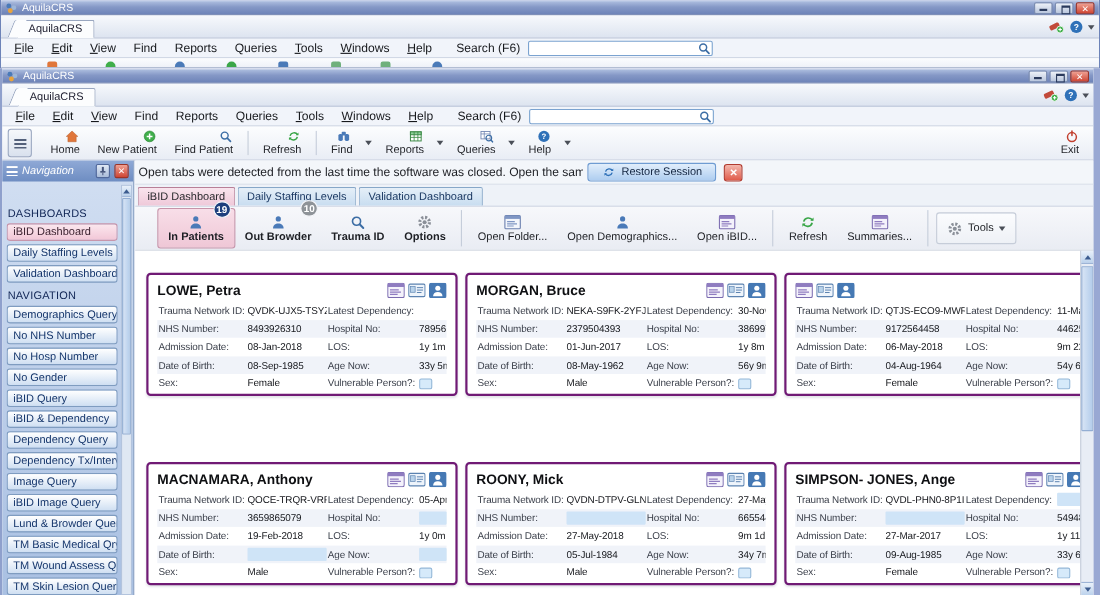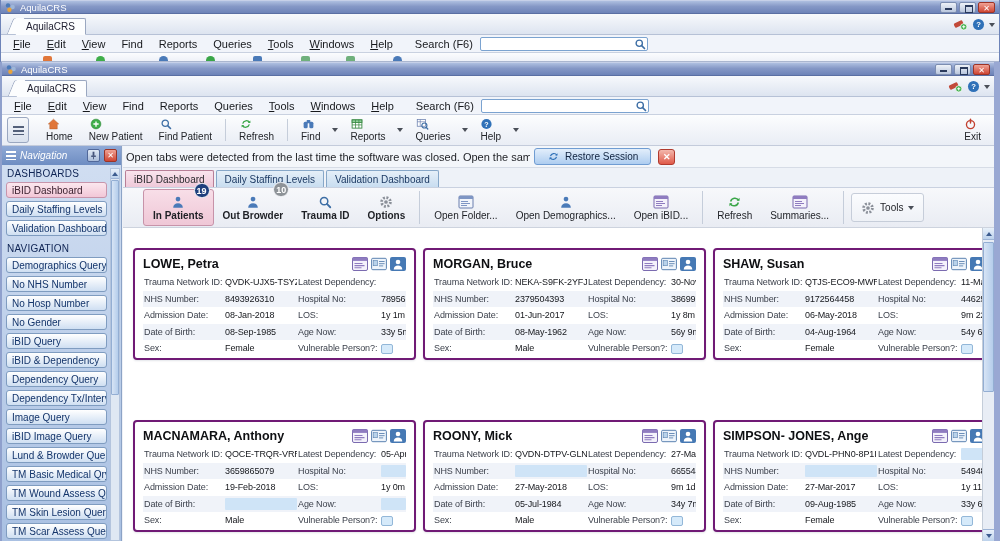--- a/index.html
+++ b/index.html
@@ -46,38 +46,38 @@
   
   #inner{position:absolute;left:0;top:62px;width:1000px;height:479px;
     border-left:2px solid #8fa0cc;border-right:6px solid #99a8d3;background:#eef1f7;overflow:hidden}
 
   .toolbar{height:31px;background:linear-gradient(#fcfdfe,#e9edf5);border-bottom:1px solid #c3cbdb;
     display:flex;align-items:stretch;padding:2px 5px}
   .burger{width:22px;margin-right:9px;border:1px solid #9aa7c0;border-radius:3px;
     background:linear-gradient(#f6f8fb,#d9e1ee);display:flex;align-items:center;justify-content:center}
   .burger-lines{width:11px;height:9px;background:repeating-linear-gradient(to bottom,#53607a 0 2px,transparent 2px 4px)}
   .burger-lines.w{background:repeating-linear-gradient(to bottom,#fff 0 2px,transparent 2px 4px);width:10px;height:9px}
-  .tbtn{display:flex;flex-direction:column;align-items:flex-start;justify-content:center;gap:1px;
+  .tbtn{display:flex;flex-direction:column;align-items:flex-end;justify-content:center;gap:1px;
     padding:1px 8px;font-size:10px;color:#23252a;white-space:nowrap;cursor:default}
   .tbtn svg{height:13px}
   .tsep{width:1px;background:#c5cdda;margin:2px 5px}
   .dropzone{display:flex;align-items:center;padding:0 4px}
   .spacer{flex:1}
 
   
   .sidebar{position:absolute;left:0;top:84px;bottom:0;width:120px;
     background:linear-gradient(180deg,#d2dff2,#a9c0e2);border-right:1px solid #8ca3c6}
   .sidebar-head{height:19px;background:linear-gradient(#8fa9d6,#6e8dc2);color:#fff;
     display:flex;align-items:center;gap:4px;padding:0 4px;font-size:10px}
   .sidebar-head .sh-title{flex:1;font-style:italic}
   .shbtn{width:13px;height:13px;border:1px solid #51689a;border-radius:2px;background:linear-gradient(#dfe8f5,#aabcd9);display:flex;align-items:center;justify-content:center}
   .shbtn.close{background:linear-gradient(#f0a294,#cf4533);border-color:#9c3326}
   .shbtn.close::after{content:"✕";color:#fff;font-size:8px;line-height:1}
   .side-list{position:absolute;left:4px;right:14px;top:22px;bottom:0;overflow:hidden}
-  .section-h{font-size:10px;color:#0f2454;margin:0 0 3px 1px;letter-spacing:.2px}
+  .section-h{font-size:10px;color:#0f2454;margin:21px 0 3px 1px;letter-spacing:.2px}
   .side-item{height:16px;line-height:14px;padding:1px 5px;margin-bottom:3px;border:1px solid #7f9cc0;border-radius:3px;
     background:linear-gradient(#ffffff,#cfdff2);font-size:10px;color:#14356b;white-space:nowrap;overflow:hidden;cursor:default}
   .side-item.active{background:linear-gradient(#fbe7ee,#f2c7d7);border-color:#c795ab;color:#3c2230}
   .vscroll{position:absolute;right:1px;top:22px;bottom:0;width:10px;background:#dfe8f3;border:1px solid #b3c4dd}
   .vscroll .sbtn{position:absolute;left:0;right:0;height:10px;background:linear-gradient(#e9f1fa,#bcd2ec);border-bottom:1px solid #9db4d6;display:flex;align-items:center;justify-content:center}
   .tri-up{width:0;height:0;border-left:3px solid transparent;border-right:3px solid transparent;border-bottom:4px solid #3c5c8f}
   .tri-down{width:0;height:0;border-left:3px solid transparent;border-right:3px solid transparent;border-top:4px solid #3c5c8f}
   .thumb{position:absolute;left:0;right:0;background:linear-gradient(90deg,#d7e4f5,#b4cdeb);border:1px solid #93aed3;border-radius:1px}
 
   .main{position:absolute;left:121px;right:0;top:84px;bottom:0;background:#fff}
@@ -600,21 +600,20 @@
             <div class="crow">
               <span class="cl">Sex:</span>
               <span class="cv val">Male</span>
               <span class="cl">Vulnerable Person?:</span>
               <span class="cv"><span class="checkbox"></span></span>
             </div>
           </div>
 
           <div class="card">
             <div class="card-head">
-              <span class="card-name">SHAW, Susan</span>
               <span class="card-icons">
                 <span class="ci">
                   <svg width="16" height="14" viewBox="0 0 16 14">
                     <rect x="0.5" y="0.5" width="15" height="13" rx="1.5" fill="#f4f2fb" stroke="#7b6bb0"></rect>
                     <rect x="0.5" y="0.5" width="15" height="3.4" fill="#8f7cc0"></rect>
                     <path d="M2.5 6.5h8M2.5 8.6h10M2.5 10.7h7" stroke="#8f7cc0" stroke-width="1.1"></path>
                   </svg>
                 </span>
                 <span class="ci">
                   <svg width="16" height="14" viewBox="0 0 16 13">

